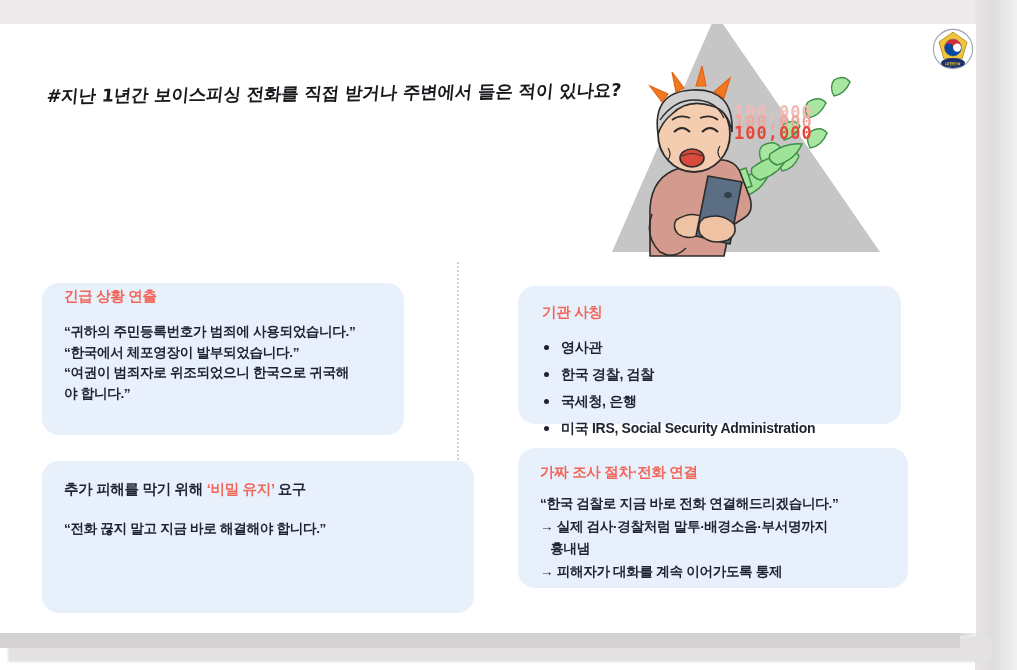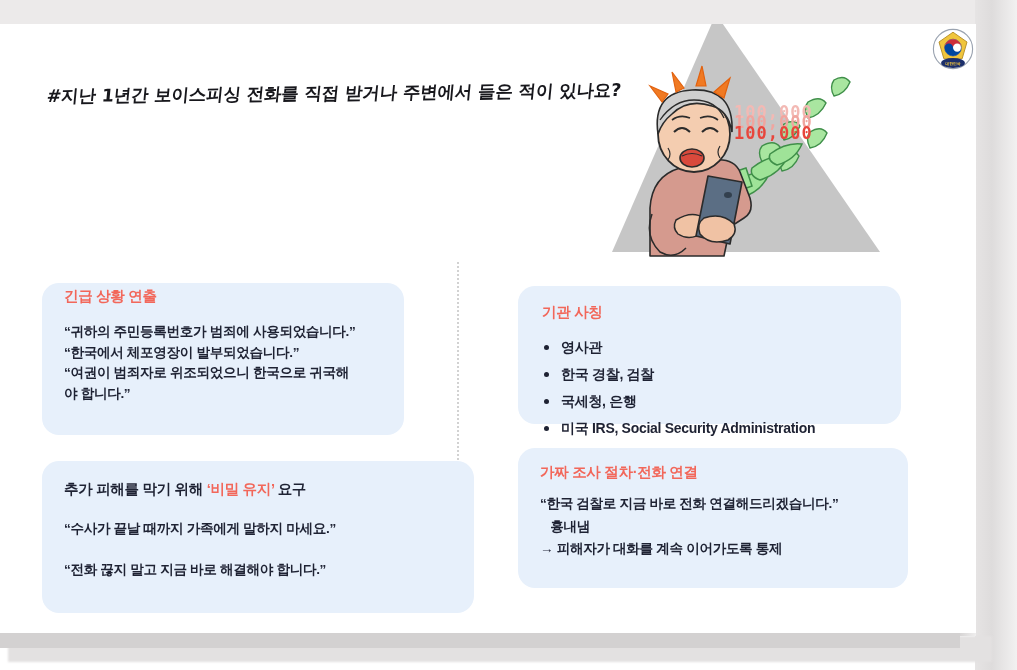--- a/index.html
+++ b/index.html
@@ -334,29 +334,29 @@
           <li>영사관</li>
           <li>한국 경찰, 검찰</li>
           <li>국세청, 은행</li>
           <li>미국 IRS, Social Security Administration</li>
         </ul>
       </div>
 
       <div class="card" id="card-secrecy">
         <div class="card-head"><span style="color:#1e2233">추가 피해를 막기 위해 </span><span class="hl-red">‘비밀 유지’</span><span style="color:#1e2233"> 요구</span></div>
         <div class="card-body">
-          <p class="quote-line">“수사가 끝날 때까지 가족에게 말하지 마세요.”</p>
           <p class="quote-line">“전화 끊지 말고 지금 바로 해결해야 합니다.”</p>
         </div>
       </div>
 
       <div class="card" id="card-fake">
         <div class="card-head">가짜 조사 절차·전화 연결</div>
         <div class="card-body">
           <p class="para">“한국 검찰로 지금 바로 전화 연결해드리겠습니다.”</p>
+          <p class="para">→ 실제 검사·경찰처럼 말투·배경소음·부서명까지</p>
           <p class="para" style="white-space:pre">   흉내냄</p>
           <p class="para">→ 피해자가 대화를 계속 이어가도록 통제</p>
         </div>
       </div>
 
     </div>
   </div>
 </div>
 
 </body></html>

